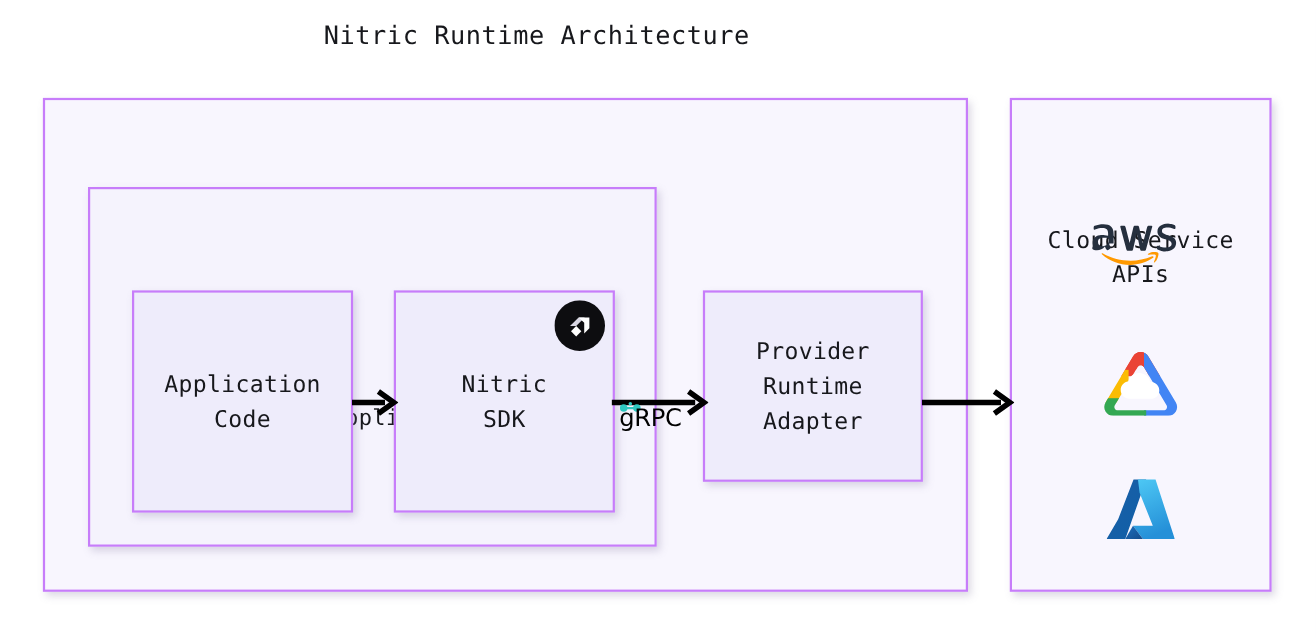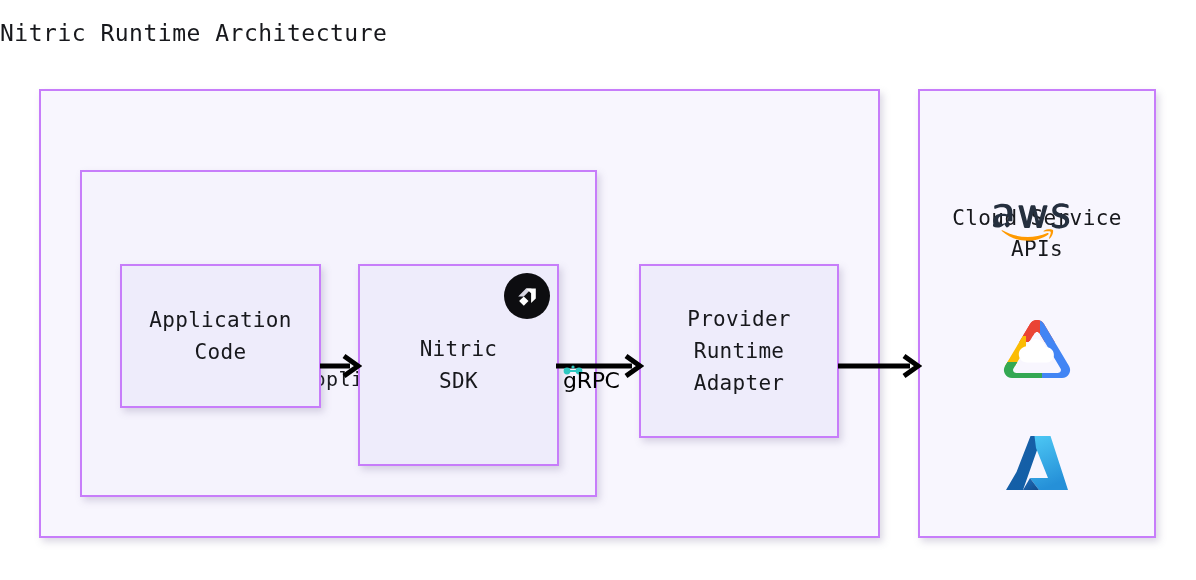--- a/index.html
+++ b/index.html
@@ -16,20 +16,21 @@
     font-family: "DejaVu Sans Mono", "Liberation Mono", monospace;
     -webkit-font-smoothing: antialiased;
   }
 
   
   #diagram-title {
     position: absolute;
     left: 0;
     top: 20px;
     width: 976px;
+    text-align: center;
     font-family: "DejaVu Sans Mono", "Liberation Mono", monospace;
     font-size: 23px;
     letter-spacing: 0.5px;
     color: #17181c;
     white-space: pre;
   }
 
   
   .box {
     position: absolute;
@@ -65,21 +66,21 @@
     left: 80px;  top: 170px;  width: 517px;  height: 327px;
     background: #f5f3fd;
   }
   #your-application-label {
     top: 195px;
     font-size: 20px;
     letter-spacing: 0.4px;
   }
 
   #application-code-box {
-    left: 120px;  top: 264px;  width: 201px;  height: 144px;
+    left: 120px;  top: 264px;  width: 201px;  height: 202px;
   }
   #nitric-sdk-box {
     left: 358px;  top: 264px;  width: 201px;  height: 202px; padding-left: 38px;
   }
   #provider-runtime-adapter-box {
     left: 639px;  top: 264px;  width: 200px;  height: 174px;
   }
   #cloud-service-apis-box {
     left: 918px;  top: 89px;  width: 238px;  height: 449px;
   }

